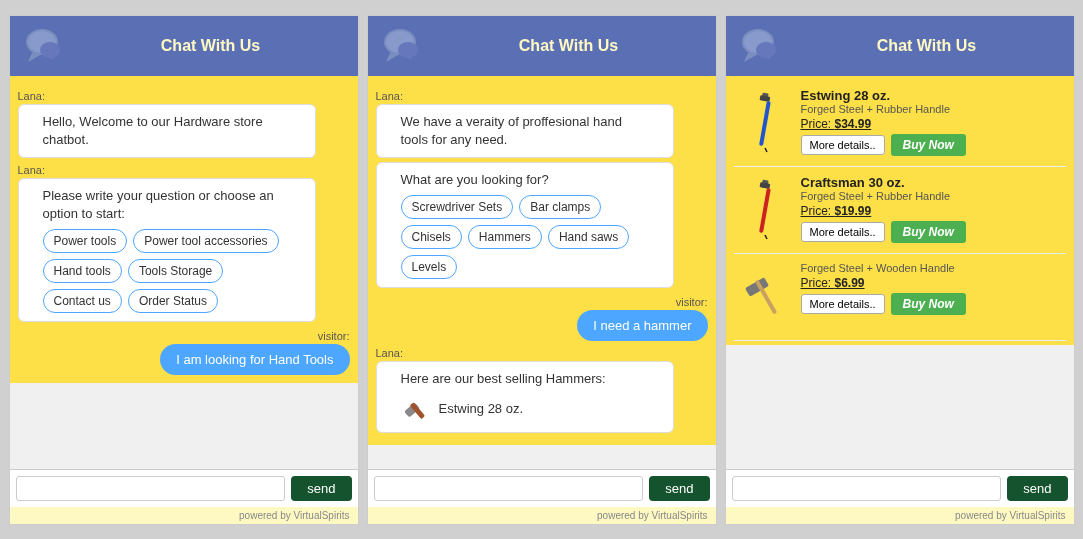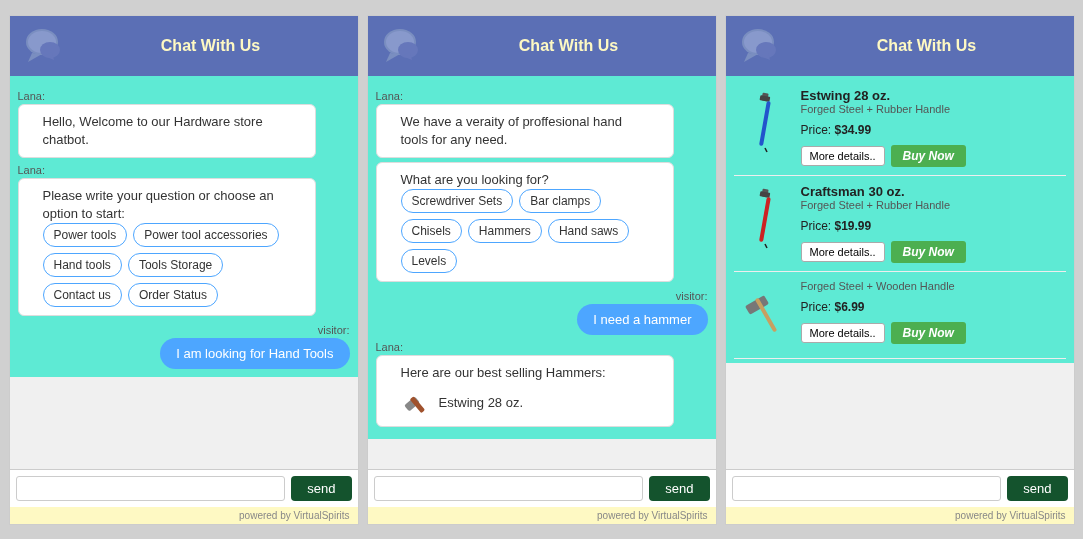--- a/index.html
+++ b/index.html
@@ -43,21 +43,21 @@
     .chat-header-title {
       font-size: 16px;
       font-weight: bold;
       flex: 1;
       text-align: center;
     }
     .chat-body {
       flex: 1;
       overflow-y: auto;
       padding: 8px;
-      background: #5eead4;
+      background: #fde047;
     }
     .sender-label {
       font-size: 11px;
       color: #555;
       margin-top: 6px;
       margin-bottom: 2px;
     }
     .bot-bubble {
       background: white;
       border: 1px solid #ddd;
@@ -83,21 +83,21 @@
       color: white;
       border-radius: 20px;
       padding: 8px 16px;
       max-width: 90%;
       font-size: 13px;
     }
     .option-buttons {
       display: flex;
       flex-wrap: wrap;
       gap: 6px;
-      margin-top: 0;
+      margin-top: 6px;
     }
     .option-btn {
       border: 1px solid #4da6ff;
       background: white;
       color: #333;
       border-radius: 14px;
       padding: 4px 10px;
       font-size: 12px;
       cursor: pointer;
     }
@@ -155,21 +155,22 @@
       font-size: 13px;
       color: #222;
     }
     .product-desc {
       font-size: 11px;
       color: #555;
     }
     .product-price {
       font-size: 12px;
       color: #222;
-      margin: 8px 0;
+      margin: 2px 0;
+      text-decoration: underline;
     }
     .product-price span {
       font-weight: bold;
     }
     .product-actions {
       display: flex;
       gap: 6px;
       align-items: center;
       margin-top: 3px;
     }

